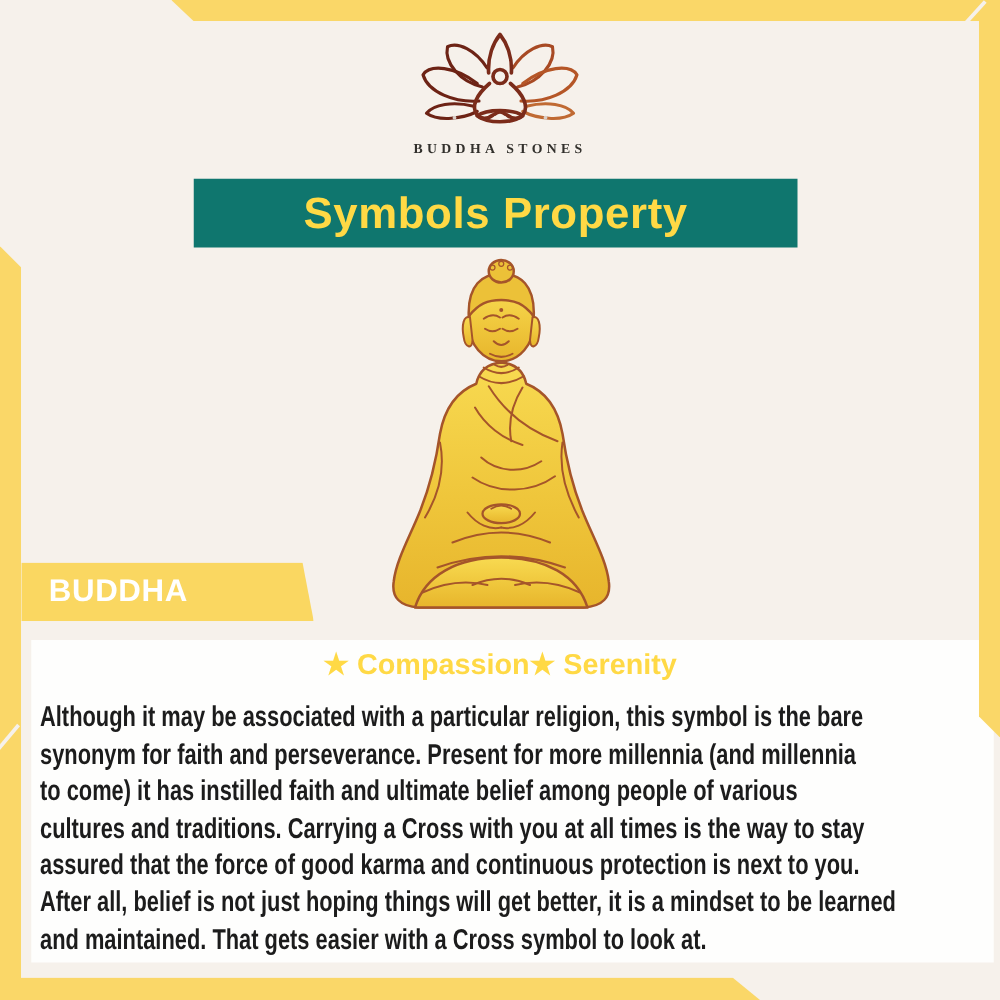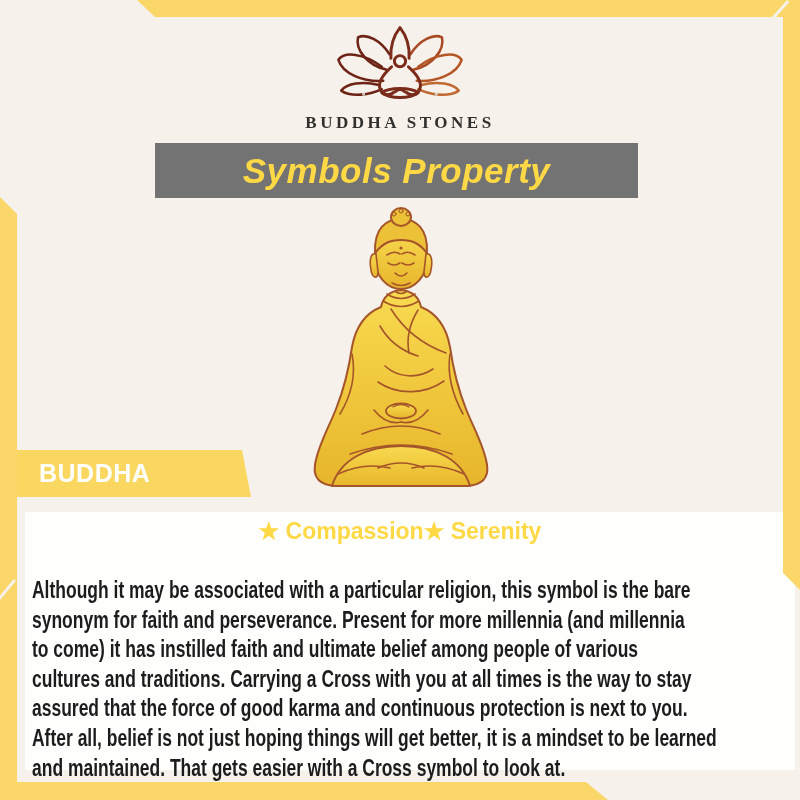--- a/index.html
+++ b/index.html
@@ -18,41 +18,41 @@
   .strip-bottom{left:0;top:782px;width:608px;height:18px;z-index:4;
     clip-path:polygon(0 0,calc(100% - 22px) 0,100% 100%,0 100%);}
   .corner-seam{position:absolute;left:776px;top:-3px;width:3px;height:32px;
     background:#f6f1eb;transform:rotate(42deg);z-index:5;}
   .leftstrip-seam{position:absolute;left:5px;top:577px;width:3px;height:26px;
     background:#f6f1eb;transform:rotate(40deg);z-index:5;}
   
   .logo-wrap{position:absolute;left:0;top:0;width:800px;z-index:3;}
   .lotus{position:absolute;left:323px;top:16px;width:154px;height:96px;}
   .brand-name{position:absolute;left:0;top:113px;width:800px;text-align:center;
-    font-family:"Liberation Serif",serif;font-weight:bold;font-size:17px;
+    font-family:"Liberation Serif",serif;font-weight:bold;font-size:11px;
     letter-spacing:3.5px;color:#32302c;}
   
   .title-strip{position:absolute;left:155px;top:143px;width:483px;height:55px;
-    background:#737373;z-index:3;font-style:italic;}
+    background:#0f766e;z-index:3;}
   .title-strip h1{margin:0;line-height:55px;text-align:center;
     font-size:35px;font-weight:bold;color:#ffd945;letter-spacing:0.5px;}
   
   .statue{position:absolute;left:290px;top:206px;width:222px;height:292px;z-index:3;}
   
   .ribbon{position:absolute;left:17px;top:450px;width:234px;height:47px;
     background:#fad761;z-index:5;
     clip-path:polygon(0 0,calc(100% - 9px) 0,100% 100%,0 100%);}
   .ribbon span{display:block;padding-left:22px;line-height:47px;
     font-size:25px;font-weight:bold;color:#ffffff;letter-spacing:0.5px;}
   
   .content-box{position:absolute;left:25px;top:512px;width:770px;height:258px;
     background:#fefefd;z-index:2;}
   .subtitle{position:absolute;left:0;top:518px;width:800px;text-align:center;
     font-size:23px;font-weight:bold;color:#ffd945;z-index:3;}
-  .paragraph{position:absolute;left:32px;top:559px;width:766px;z-index:3;margin-top:17px;}
+  .paragraph{position:absolute;left:32px;top:559px;width:766px;z-index:3;}
   .body-line{white-space:nowrap;font-size:23px;font-weight:bold;color:#1c1c1c;
     line-height:29.6px;height:29.6px;transform:scaleX(0.76);transform-origin:left top;}
 </style>
 </head>
 <body>
 
 <div class="page">
 
   <div class="strip strip-top"></div>
   <div class="strip strip-right"></div>

